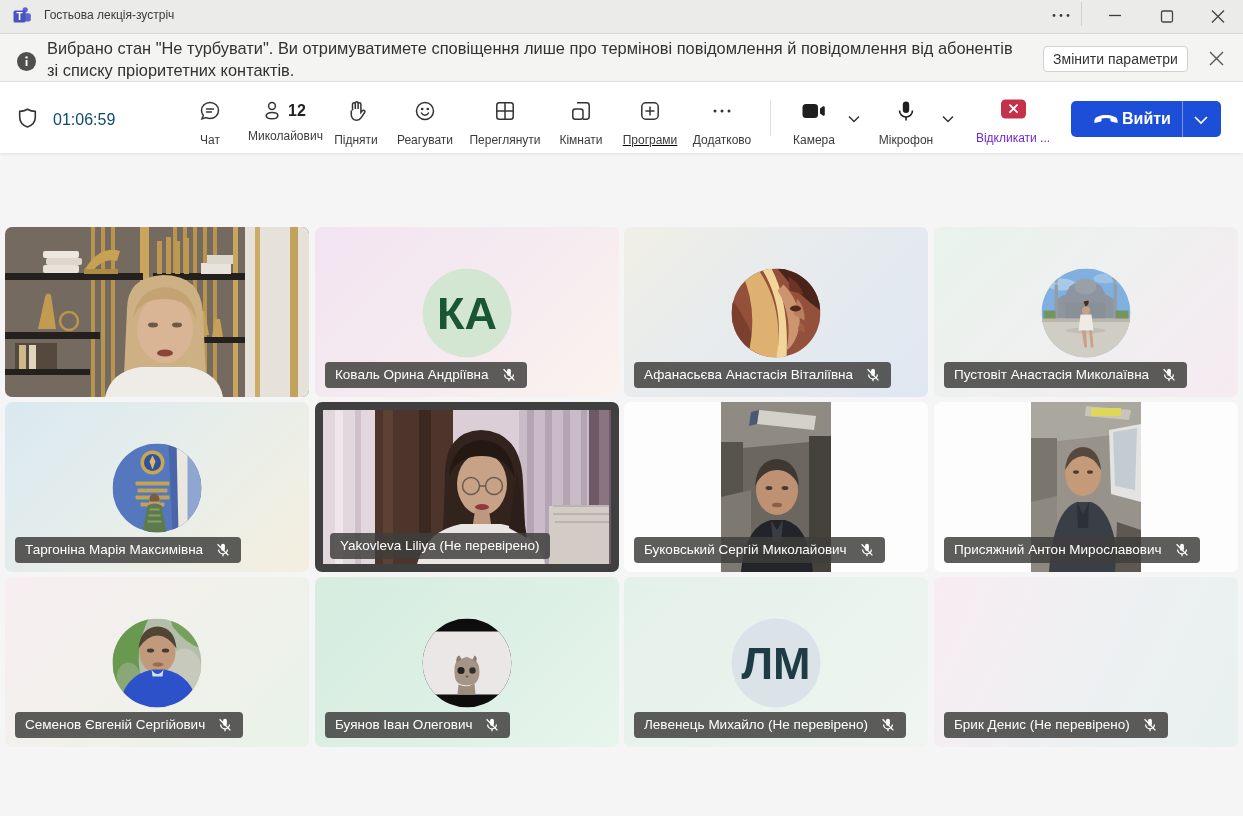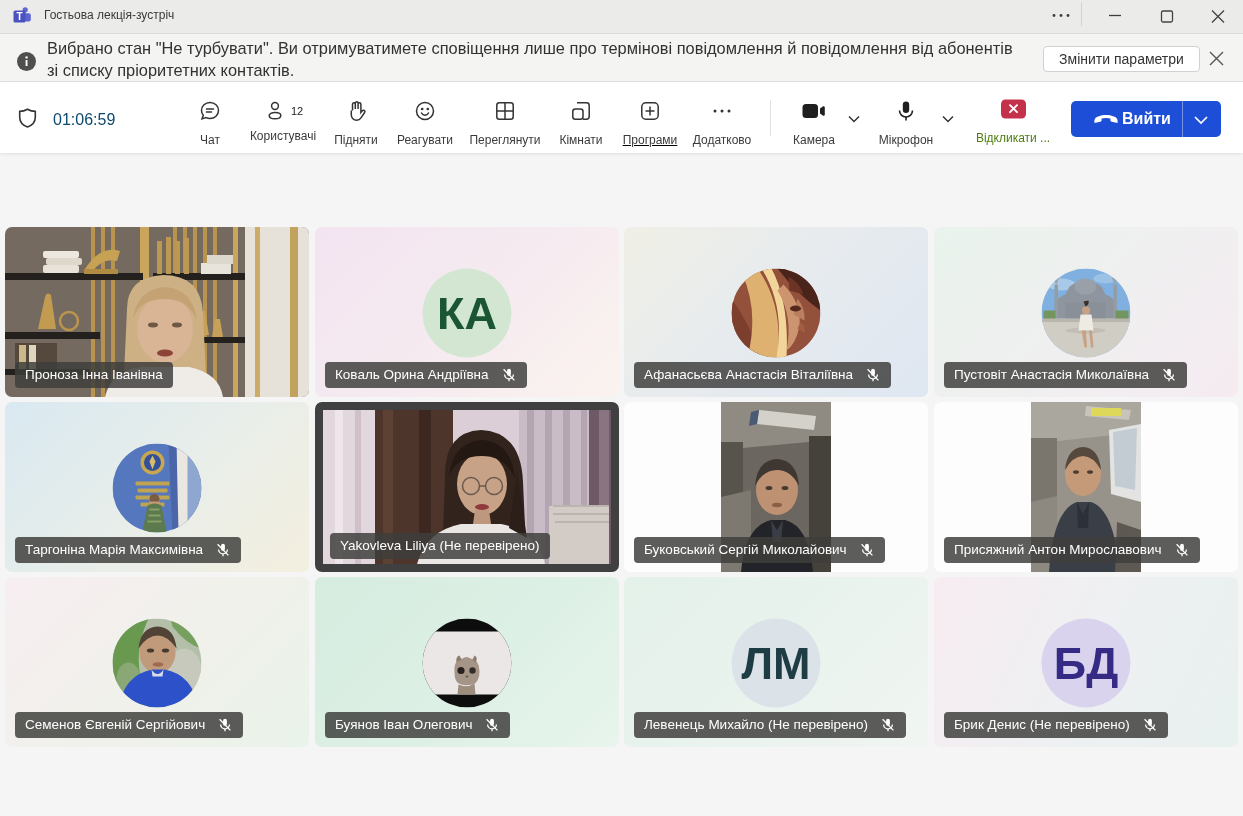--- a/index.html
+++ b/index.html
@@ -3,21 +3,21 @@
 <meta charset="utf-8">
 <style>
 * { margin:0; padding:0; box-sizing:border-box; }
 html,body { width:1243px; height:816px; overflow:hidden; }
 body { font-family:"Liberation Sans", sans-serif; background:#f5f5f5; position:relative; }
 .titlebar { position:absolute; left:0; top:0; width:1243px; height:34px; background:#ebebea; border-bottom:1px solid #d9d9d8; }
 .title-text { position:absolute; left:44px; top:8px; font-size:12px; color:#3b3a39; }
 .winctl { position:absolute; top:0; height:34px; color:#444; }
 .notif { position:absolute; left:0; top:35px; width:1243px; height:47px; background:#f4f4f3; border-bottom:1px solid #e2e2e1; }
 .notif-text { position:absolute; left:47px; top:2px; font-size:16.4px; color:#333231; line-height:22px; }
-.notif-btn { position:absolute; left:1043px; top:11px; width:157px; height:26px; background:#fff; border:1px solid #d1d1d0; border-radius:4px; font-size:14px; color:#333; text-align:center; line-height:24px; }
+.notif-btn { position:absolute; left:1043px; top:11px; width:145px; height:26px; background:#fff; border:1px solid #d1d1d0; border-radius:4px; font-size:14px; color:#333; text-align:center; line-height:24px; }
 .toolbar { position:absolute; left:0; top:82px; width:1243px; height:71px; background:#ffffff; box-shadow:0 1px 3px rgba(0,0,0,0.09); }
 .timer { position:absolute; left:53px; top:111px; font-size:16px; color:#0c4a6e; }
 .tbtn { position:absolute; top:99px; text-align:center; }
 .tbtn .lbl { font-size:12px; color:#3b3b3b; margin-top:6px; white-space:nowrap; }
 .tile { position:absolute; width:304px; height:170px; border-radius:7px; overflow:hidden; }
 .name { position:absolute; left:10px; bottom:9px; height:26px; background:rgba(62,62,60,0.84); border-radius:4px; color:#fff; font-size:13.5px; line-height:26px; padding:0 10px; white-space:nowrap; display:flex; align-items:center; }
 .name svg { margin-left:12px; }
 .avatar { position:absolute; left:50%; top:86px; transform:translate(-50%,-50%); width:89px; height:89px; border-radius:50%; display:flex; align-items:center; justify-content:center; font-size:45px; font-weight:600; }
 .avatar-img { position:absolute; left:50%; top:86px; transform:translate(-50%,-50%); width:89px; height:89px; border-radius:50%; overflow:hidden; }
 </style>
@@ -78,23 +78,23 @@
       </svg>
     <div class="lbl">Чат</div>
   </div>
 
   <div class="tbtn" style="left:248px;width:70px;">
     <div style="display:flex;align-items:center;justify-content:center;gap:4px;">
       <svg width="24" height="24" viewBox="0 0 24 24" fill="none" stroke="#333" stroke-width="1.5">
           <circle cx="12" cy="7" r="3.4"></circle>
           <path d="M6.2 16.5 C6.2 14.8 8.8 13.5 12 13.5 C15.2 13.5 17.8 14.8 17.8 16.5 C17.8 18.6 15.2 19.8 12 19.8 C8.8 19.8 6.2 18.6 6.2 16.5 Z"></path>
         </svg>
-      <span style="font-size:11px;font-weight:normal;color:#222;">12</span>
+      <span style="font-size:16px;font-weight:bold;color:#222;">12</span>
     </div>
-    <div class="lbl">Користувачі</div>
+    <div class="lbl">Миколайович</div>
   </div>
 
   <div class="tbtn" style="left:332px;width:48px;">
     <svg width="24" height="24" viewBox="0 0 24 24" fill="none" stroke="#333" stroke-width="1.5">
         <path d="M8.5 11.5 L8.5 5.2 C8.5 4.4 9.1 3.8 9.9 3.8 C10.7 3.8 11.3 4.4 11.3 5.2 L11.3 10 L11.3 4.2 C11.3 3.4 11.9 2.8 12.7 2.8 C13.5 2.8 14.1 3.4 14.1 4.2 L14.1 10 L14.1 5.2 C14.1 4.4 14.7 3.8 15.5 3.8 C16.3 3.8 16.9 4.4 16.9 5.2 L16.9 13.5 L18.3 11.8 C18.9 11.1 19.9 11 20.5 11.6 C21 12.1 21.1 12.9 20.6 13.5 L17 18.9 C16 20.4 14.4 21.2 12.6 21.2 C9.7 21.2 7.3 18.9 7.3 16 L7.3 11.5"></path>
       </svg>
     <div class="lbl">Підняти</div>
   </div>
 
   <div class="tbtn" style="left:394px;width:62px;">
@@ -162,21 +162,21 @@
   </div>
   <svg style="position:absolute;left:941px;top:114px" width="14" height="10" viewBox="0 0 14 10" fill="none">
       <path d="M2 2.5 L7 7.5 L12 2.5" stroke="#333" stroke-width="1.5"></path>
     </svg>
 
   <div class="tbtn" style="left:975px;width:76px;">
     <svg width="27" height="22" viewBox="0 0 27 22">
         <rect x="1" y="0.5" width="25" height="19" rx="4.5" fill="#c4314b"></rect>
         <path d="M10 6.2 L17 13.2 M17 6.2 L10 13.2" stroke="#fff" stroke-width="1.9" stroke-linecap="round"></path>
       </svg>
-    <div class="lbl" style="color:#4d7c0f;">Відкликати ...</div>
+    <div class="lbl" style="color:#6d28d9;">Відкликати ...</div>
   </div>
 
   <div style="position:absolute;left:1071px;top:101px;width:150px;height:36px;background:#1d4ed8;border-radius:5px;">
     <svg style="position:absolute;left:21px;top:11px" width="28" height="14" viewBox="0 0 28 14">
         <path d="M2.5 11 C2 8.5 2.6 6.3 4.8 5.1 C7.5 3.6 10.6 3 14 3 C17.4 3 20.5 3.6 23.2 5.1 C25.4 6.3 26 8.5 25.5 11 L19.8 9.8 C19 9.6 18.4 8.9 18.4 8 L18.4 6.6 C15.5 5.9 12.5 5.9 9.6 6.6 L9.6 8 C9.6 8.9 9 9.6 8.2 9.8 Z" fill="#fff"></path>
       </svg>
     <div style="position:absolute;left:51px;top:9px;font-size:16px;font-weight:bold;color:#fff;">Вийти</div>
     <div style="position:absolute;left:111px;top:0px;width:1px;height:36px;background:rgba(255,255,255,0.4);"></div>
     <svg style="position:absolute;left:121px;top:14px" width="18" height="10" viewBox="0 0 18 10" fill="none">
         <path d="M3 2 L9 8 L15 2" stroke="#fff" stroke-width="1.7"></path>
@@ -233,21 +233,20 @@
     </g>
 
     <path d="M122 82 Q122 50 158 48 Q196 48 198 86 L202 170 L118 170 Z" fill="#cdb083"></path>
     <ellipse cx="160" cy="102" rx="28" ry="34" fill="#d9b495"></ellipse>
     <path d="M128 92 Q132 62 160 60 Q188 62 192 94 Q184 72 160 72 Q134 72 128 92 Z" fill="#c4a273"></path>
     <ellipse cx="148" cy="98" rx="5" ry="2.4" fill="#6d5844"></ellipse>
     <ellipse cx="172" cy="98" rx="5" ry="2.4" fill="#6d5844"></ellipse>
     <ellipse cx="160" cy="126" rx="8" ry="3.6" fill="#8c4438"></ellipse>
     <path d="M100 170 Q106 144 136 140 L184 140 Q214 146 218 170 Z" fill="#efece8"></path>
   </svg>
-  <div class="name">Проноза Інна Іванівна</div>
 </div>
 
 <div class="tile" style="left:315px;top:227px;background:linear-gradient(135deg,#f2e4f1 0%,#f6ebf0 55%,#faf3ee 100%);">
   <div class="avatar" style="background:#d2e6d2;color:#1a5632;">КА</div>
   <div class="name">Коваль Орина Андріївна<svg width="16" height="16" viewBox="0 0 16 16">
           <g stroke="#fff" stroke-width="1.3" fill="none">
             <rect x="6.1" y="1.8" width="3.8" height="7" rx="1.9" fill="#fff" stroke="none"></rect>
             <path d="M3.6 7.6 C3.6 10 5.6 11.9 8 11.9 C10.4 11.9 12.4 10 12.4 7.6"></path>
             <line x1="8" y1="11.9" x2="8" y2="14.2"></line>
             <line x1="2.6" y1="2.2" x2="13.4" y2="13.4"></line>
@@ -484,21 +483,20 @@
           <g stroke="#fff" stroke-width="1.3" fill="none">
             <rect x="6.1" y="1.8" width="3.8" height="7" rx="1.9" fill="#fff" stroke="none"></rect>
             <path d="M3.6 7.6 C3.6 10 5.6 11.9 8 11.9 C10.4 11.9 12.4 10 12.4 7.6"></path>
             <line x1="8" y1="11.9" x2="8" y2="14.2"></line>
             <line x1="2.6" y1="2.2" x2="13.4" y2="13.4"></line>
           </g>
         </svg></div>
 </div>
 
 <div class="tile" style="left:934px;top:577px;background:linear-gradient(115deg,#f7ecf1 0%,#eef0f2 50%,#e8f1ef 100%);">
-  <div class="avatar" style="background:#d9d3ee;color:#352b85;font-weight:600;">БД</div>
   <div class="name">Брик Денис (Не перевірено)<svg width="16" height="16" viewBox="0 0 16 16">
           <g stroke="#fff" stroke-width="1.3" fill="none">
             <rect x="6.1" y="1.8" width="3.8" height="7" rx="1.9" fill="#fff" stroke="none"></rect>
             <path d="M3.6 7.6 C3.6 10 5.6 11.9 8 11.9 C10.4 11.9 12.4 10 12.4 7.6"></path>
             <line x1="8" y1="11.9" x2="8" y2="14.2"></line>
             <line x1="2.6" y1="2.2" x2="13.4" y2="13.4"></line>
           </g>
         </svg></div>
 </div>
 </div>

